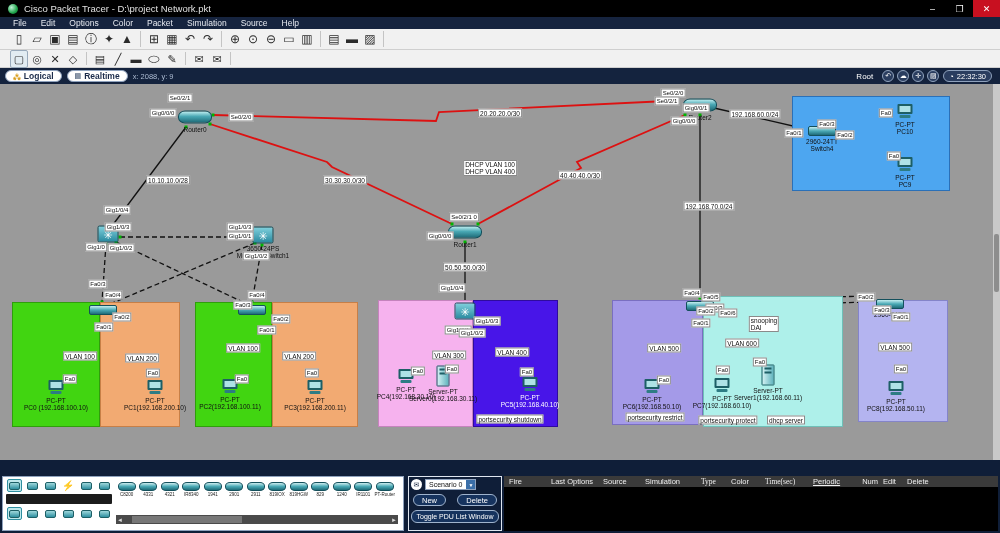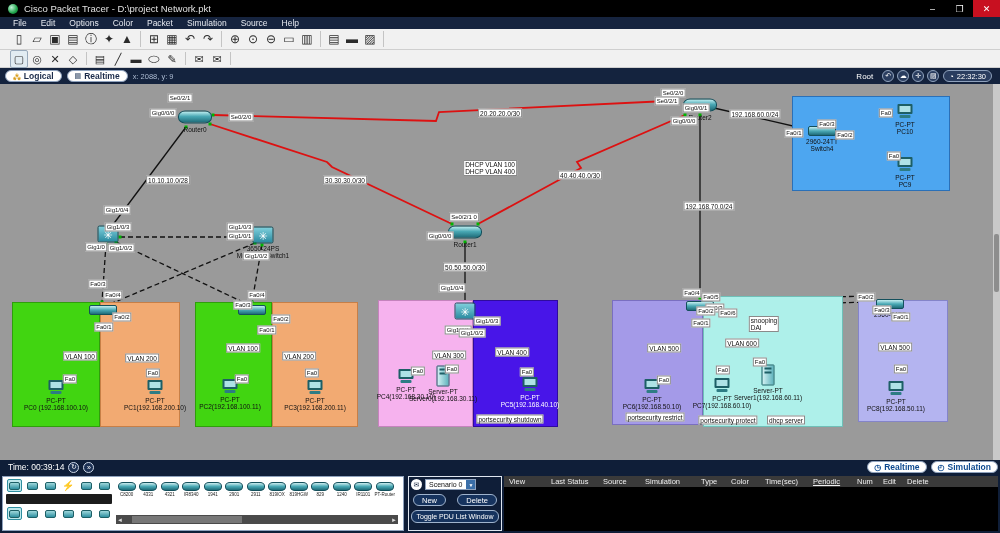--- a/index.html
+++ b/index.html
@@ -548,35 +548,20 @@
       <div class="lbl nlabel" style="left: 742px; top: 259px;">VLAN 600</div>
       <div class="lbl nlabel" style="left: 895px; top: 263px;">VLAN 500</div>
       <div class="lbl note" style="left: 510px; top: 335px;">portsecurity shutdown</div>
       <div class="lbl note" style="left: 655px; top: 333px;">portsecurity restrict</div>
       <div class="lbl note" style="left: 728px; top: 336px;">portsecurity protect</div>
       <div class="lbl note" style="left: 786px; top: 336px;">dhcp server</div>
       <div class="lbl note" style="left: 764px; top: 240px;">snooping
 DAI</div>
     </div>
 
-  <div class="timebar">
-    <div class="time-text">Time: 00:39:14</div>
-    <div class="tb-circle">↻</div>
-    <div class="tb-circle">»</div>
-    <div class="mode-tabs">
-      <div class="mode-tab">
-        <span class="mticon">◷</span>
-        <span>Realtime</span>
-      </div>
-      <div class="mode-tab">
-        <span class="mticon">◴</span>
-        <span>Simulation</span>
-      </div>
-    </div>
-  </div>
 
   <div class="palette">
     <div id="cats-top">
         <div class="cat selected" style="left: 4px; top: 2px;">
           <span class="chip"></span>
         </div>
         <div class="cat" style="left: 22px; top: 2px;">
           <span class="chip"></span>
         </div>
         <div class="cat" style="left: 40px; top: 2px;">
@@ -684,27 +669,27 @@
     </div>
     <div class="sc-row2">
       <div class="sc-btn">New</div>
       <div class="sc-btn">Delete</div>
     </div>
     <div class="sc-toggle">Toggle PDU List Window</div>
   </div>
 
   <div class="pdu">
     <div class="pdu-header" id="pdu-header">
-        <div class="pdu-col" style="width: 42px; padding-left: 5px;">View</div>
-        <div class="pdu-col" style="width: 52px; padding-left: 5px;">Last Status</div>
+        <div class="pdu-col" style="width: 42px; padding-left: 5px;">Fire</div>
+        <div class="pdu-col" style="width: 52px; padding-left: 5px;">Last Options</div>
         <div class="pdu-col" style="width: 42px; padding-left: 5px;">Source</div>
         <div class="pdu-col" style="width: 56px; padding-left: 5px;">Simulation</div>
-        <div class="pdu-col" style="width: 30px; padding-left: 5px;">Type</div>
+        <div class="pdu-col" style="width: 30px; padding-left: 5px; font-family: Liberation Serif, serif;">Type</div>
         <div class="pdu-col" style="width: 34px; padding-left: 5px;">Color</div>
-        <div class="pdu-col" style="width: 48px; padding-left: 5px;">Time(sec)</div>
+        <div class="pdu-col" style="width: 48px; padding-left: 5px; font-family: Liberation Serif, serif;">Time(sec)</div>
         <div class="pdu-col" style="width: 44px; padding-left: 5px; text-decoration: underline;">Periodic</div>
-        <div class="pdu-col" style="width: 26px; padding-left: 5px;">Num</div>
+        <div class="pdu-col" style="width: 26px; padding-left: 5px; text-align: right;">Num</div>
         <div class="pdu-col" style="width: 24px; padding-left: 5px;">Edit</div>
         <div class="pdu-col" style="width: 40px; padding-left: 5px;">Delete</div>
       </div>
   </div>
 
 </div>
 
 </body></html>

